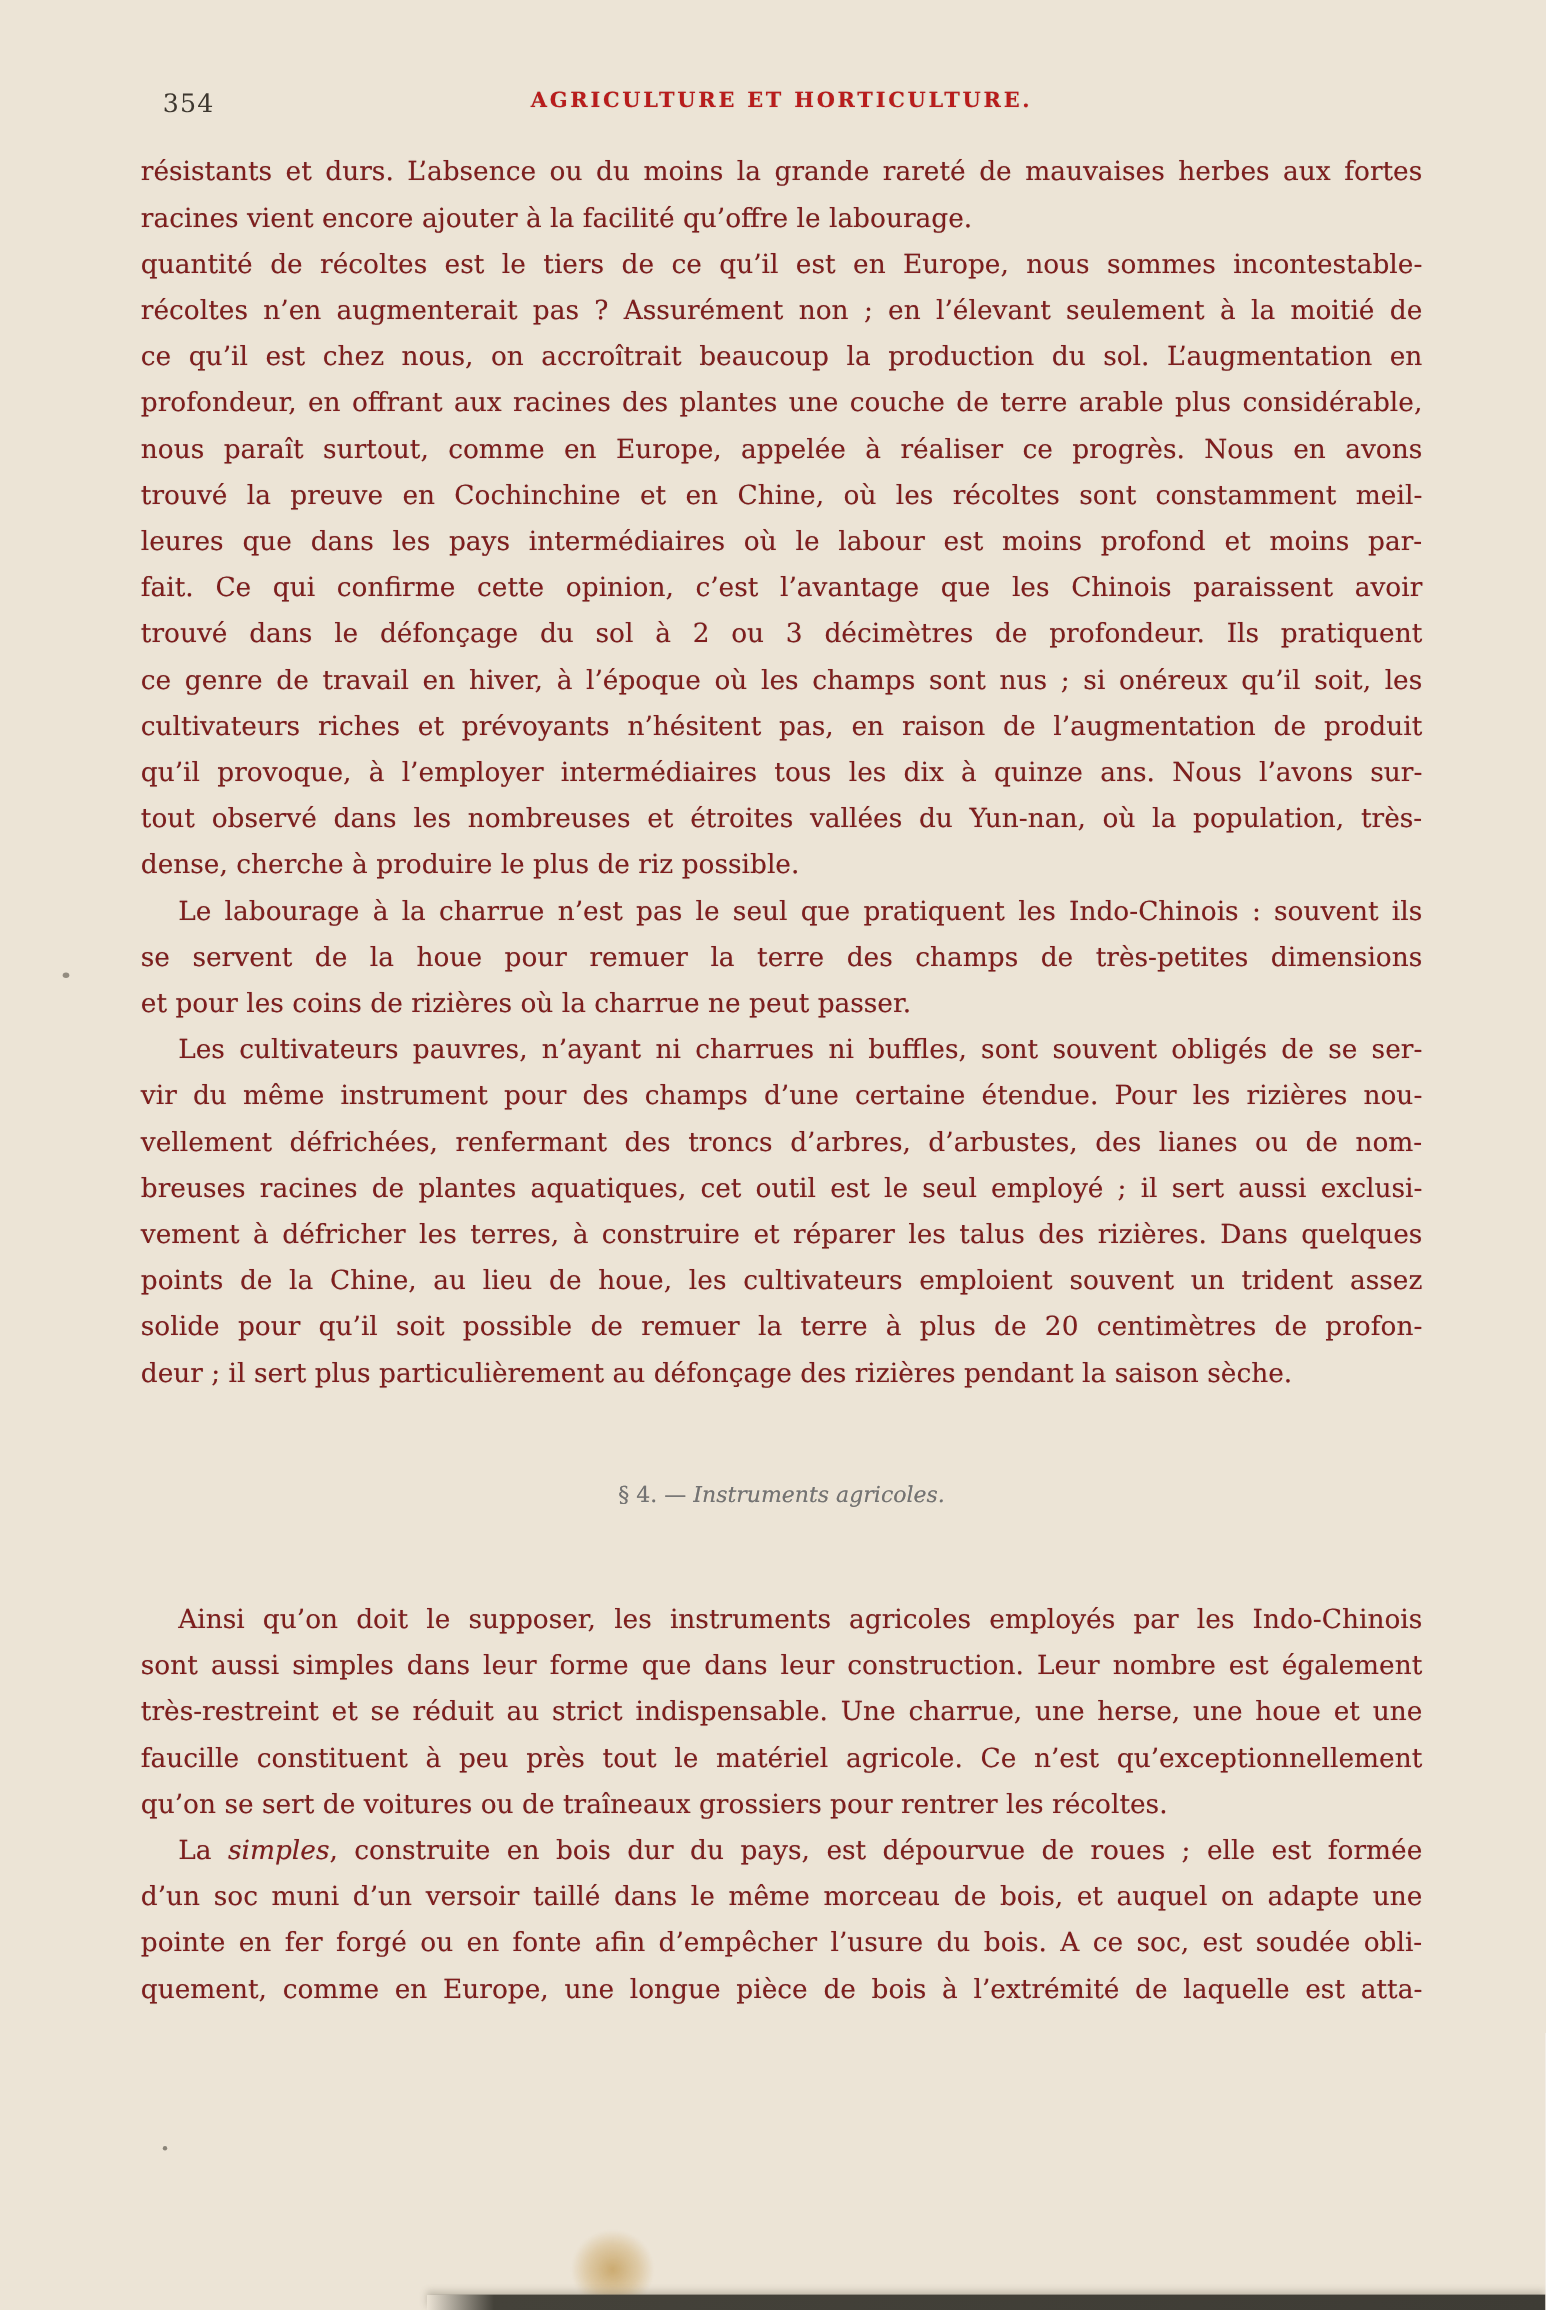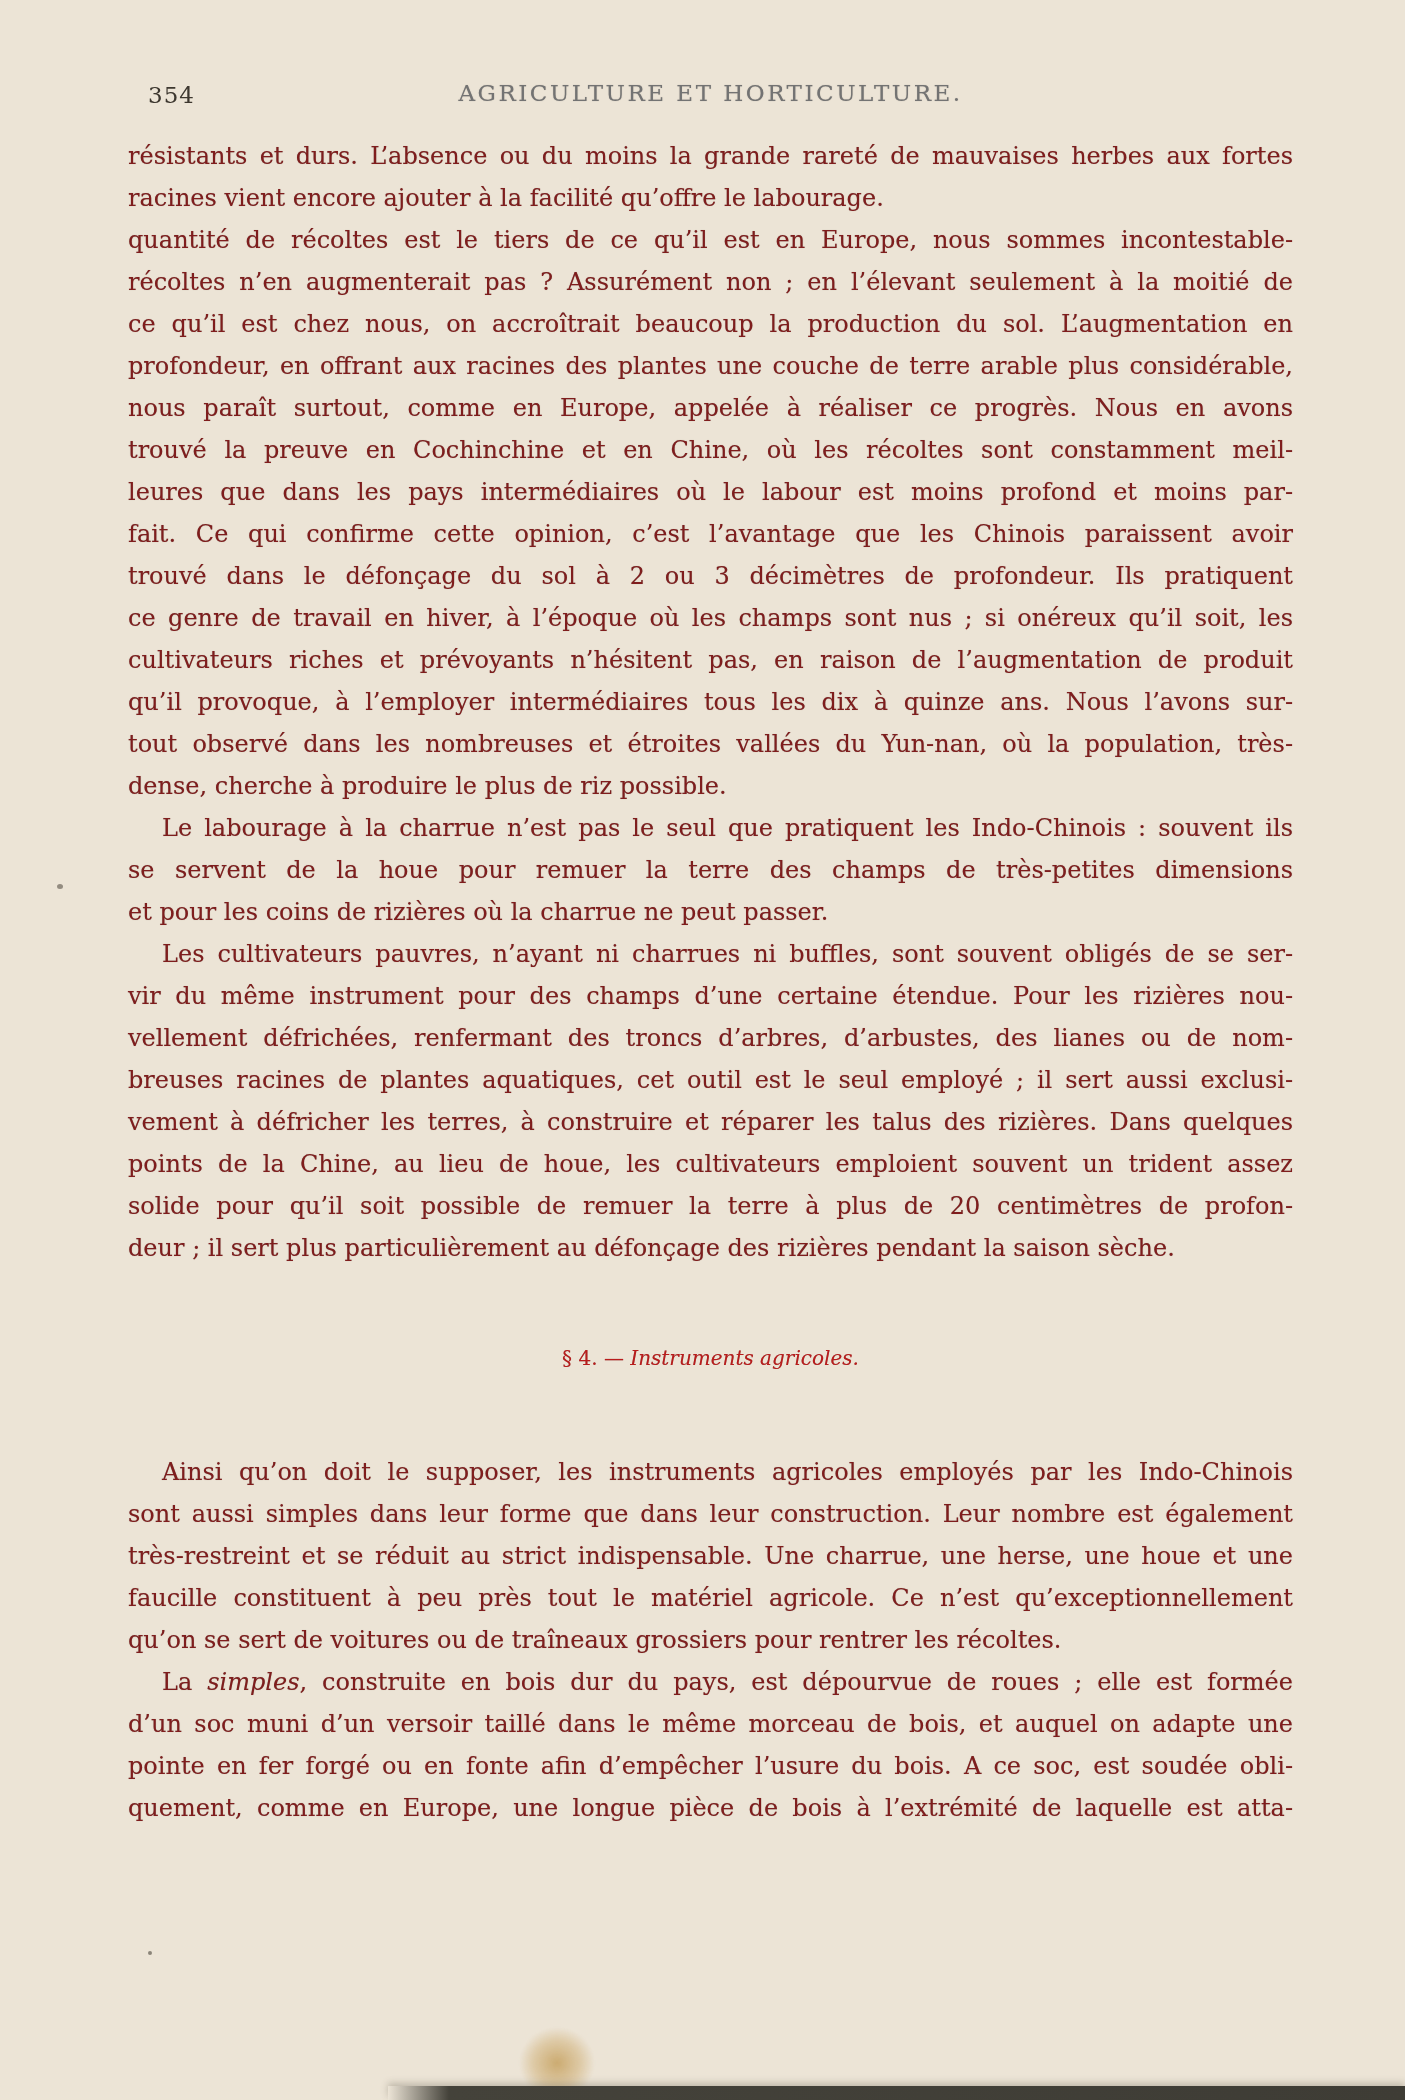--- a/index.html
+++ b/index.html
@@ -24,24 +24,25 @@
     left: 128px; top: 80px;
     width: 1165px; height: 34px;
     text-align: center;
   }
   .page-num {
     position: absolute; left: 20px; top: 2px;
     font-size: 23px; letter-spacing: 1px; color: #3d372f;
   }
   .running-title {
     display: inline-block;
-    font-size: 23px;
+    font-size: 19px;
     letter-spacing: 2.5px;
-    color: #737373;
+    color: #b91c1c;
     text-shadow: 0 0 1px rgba(70,64,58,0.35);
+    font-weight: bold;
   }
 
   
   .text-col {
     position: absolute;
     left: 128px; top: 135px;
     width: 1165px;
   }
   .para { margin: 0; }
   .line {
@@ -58,21 +59,21 @@
   .line.indent { text-indent: 34px; }
   .it { font-style: italic; }
 
   .section-heading {
     margin-top: 68px;
     margin-bottom: 72px;
     height: 42px;
     line-height: 42px;
     text-align: center;
     font-size: 20px;
-    color: #b91c1c;
+    color: #737373;
     text-shadow: 0 0 0.6px rgba(54,48,42,0.4);
   }
   .section-heading .it { font-style: italic; }
 
   
   .scan-edge-bottom {
     position: absolute;
     bottom: 0; left: 388px; right: 0;
     height: 14px;
     background: linear-gradient(90deg, rgba(66,64,55,0) 0%, #44423a 6%, #3e3c35 100%);

